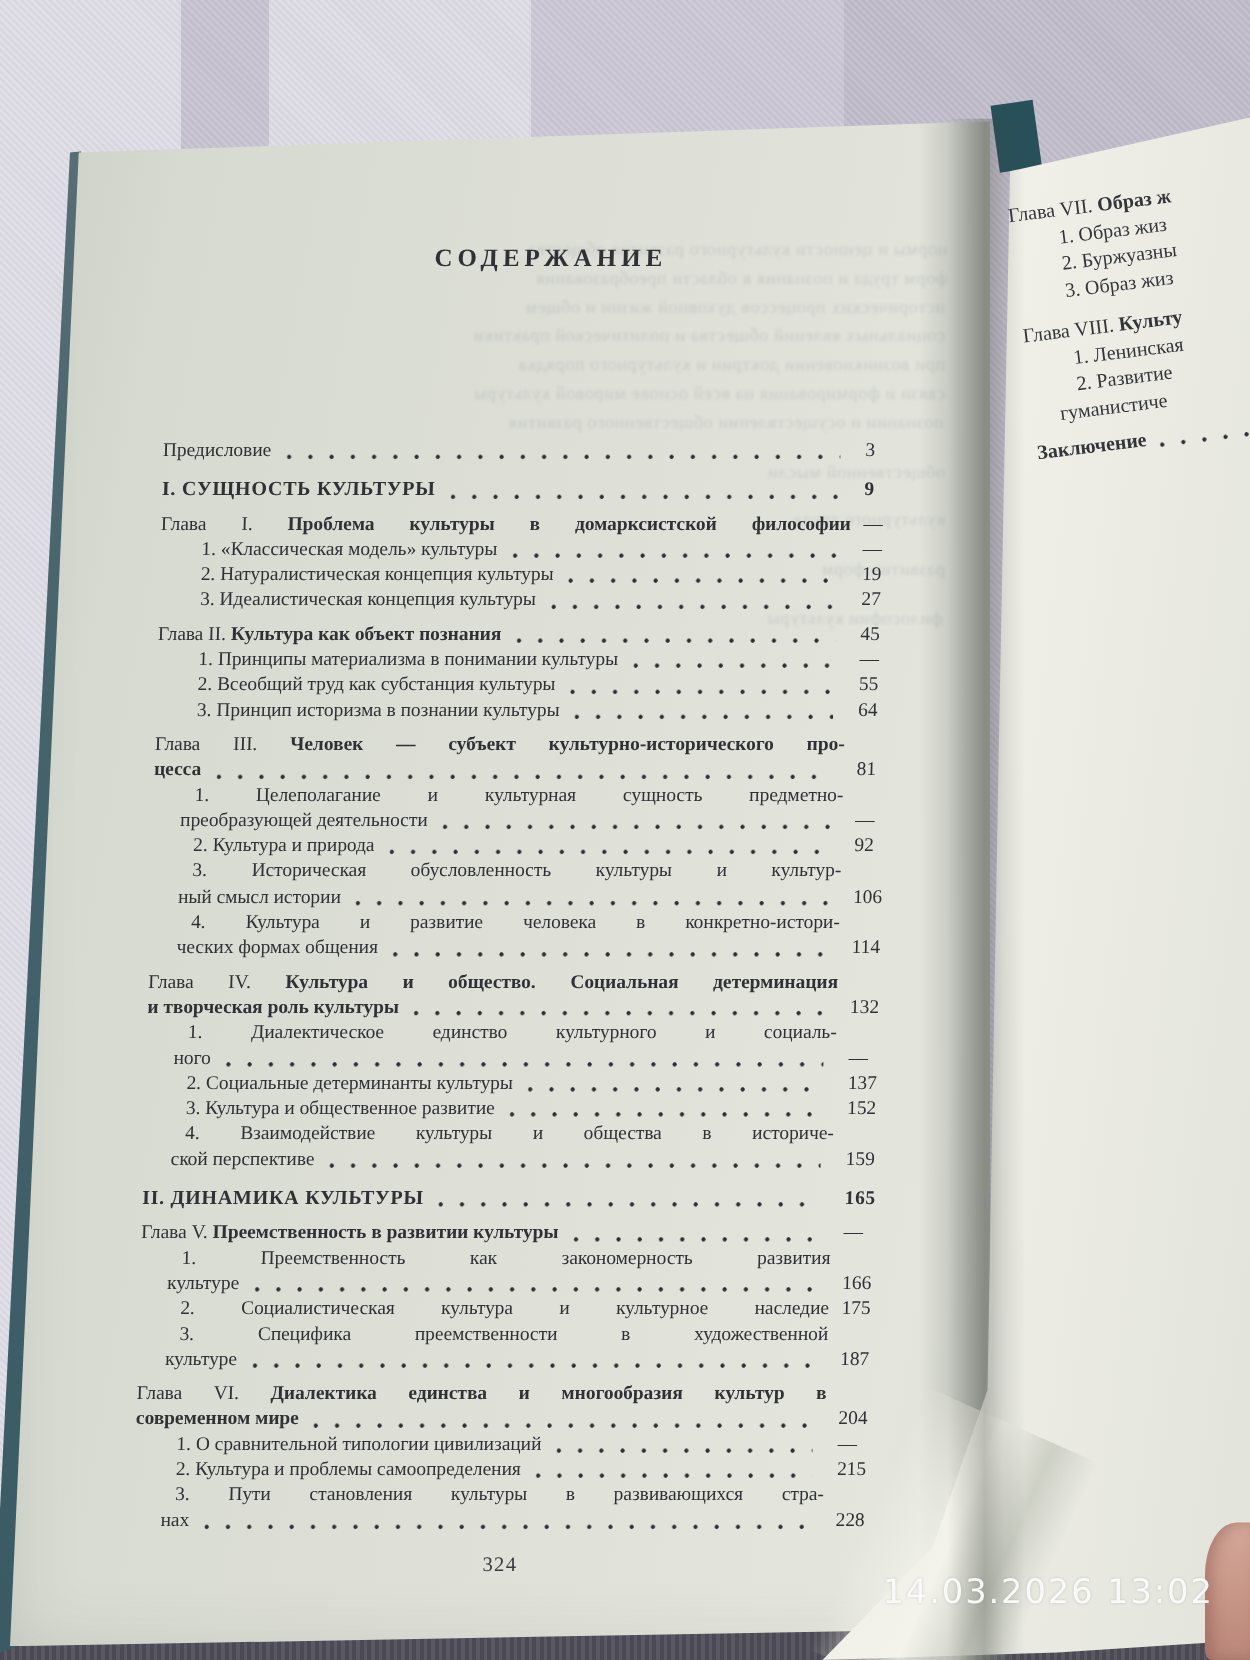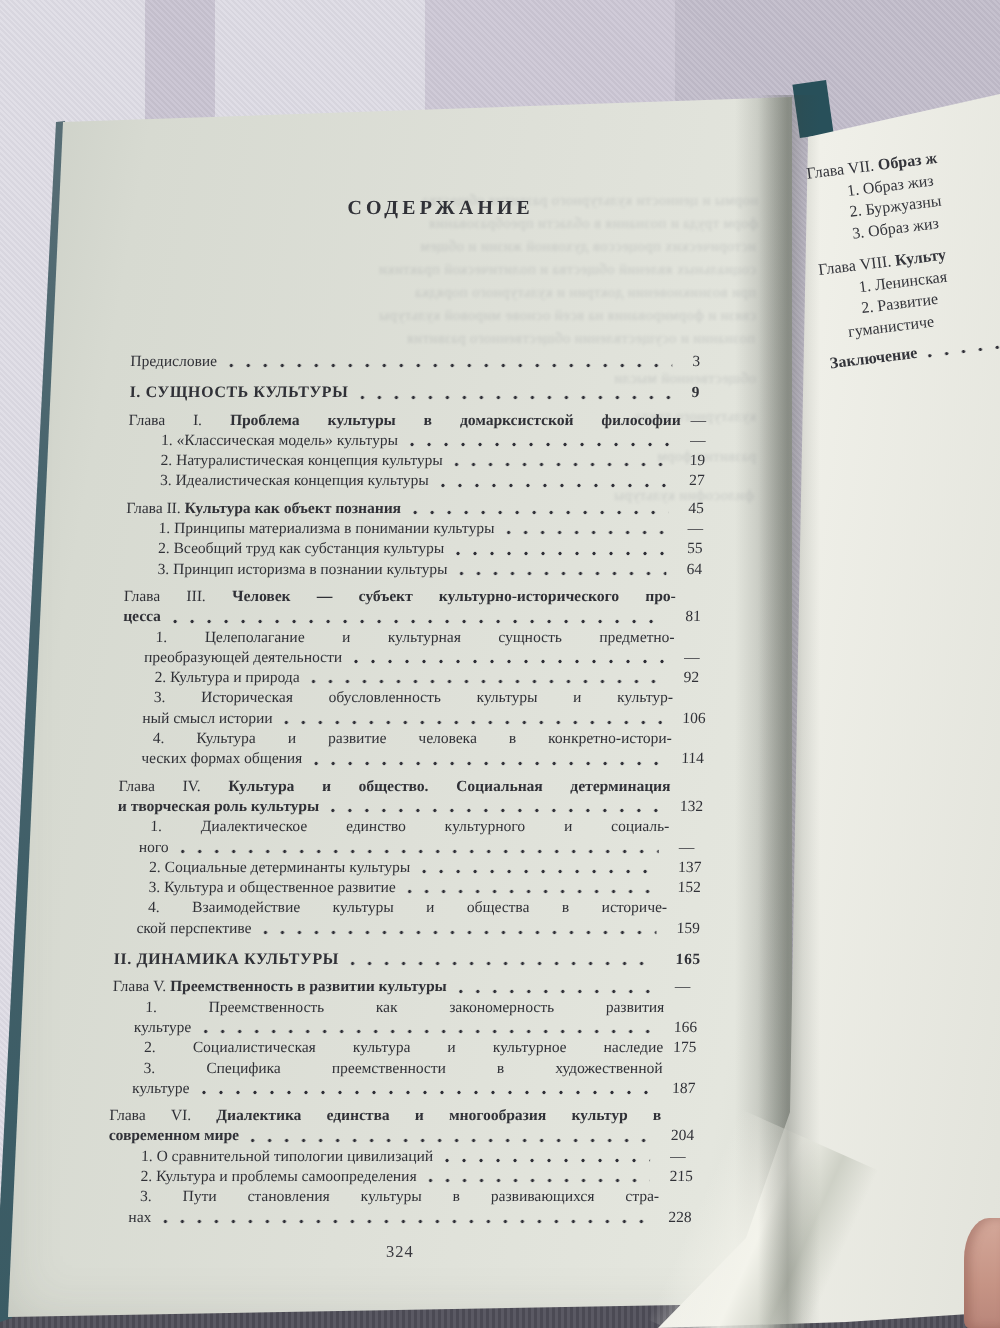--- a/index.html
+++ b/index.html
@@ -360,13 +360,14 @@
         <span class="txt"><span>гуманистиче</span></span>
         <span class="num"></span>
       </div>
       <div class="row concl">
         <span class="txt"><span class="b">Заключение</span></span>
         <span class="leader"></span>
       </div>
     </div>
 
   <div class="finger"></div>
+  <div class="timestamp">14.03.2026  13:02</div>
 </div>
 
 </body></html>

